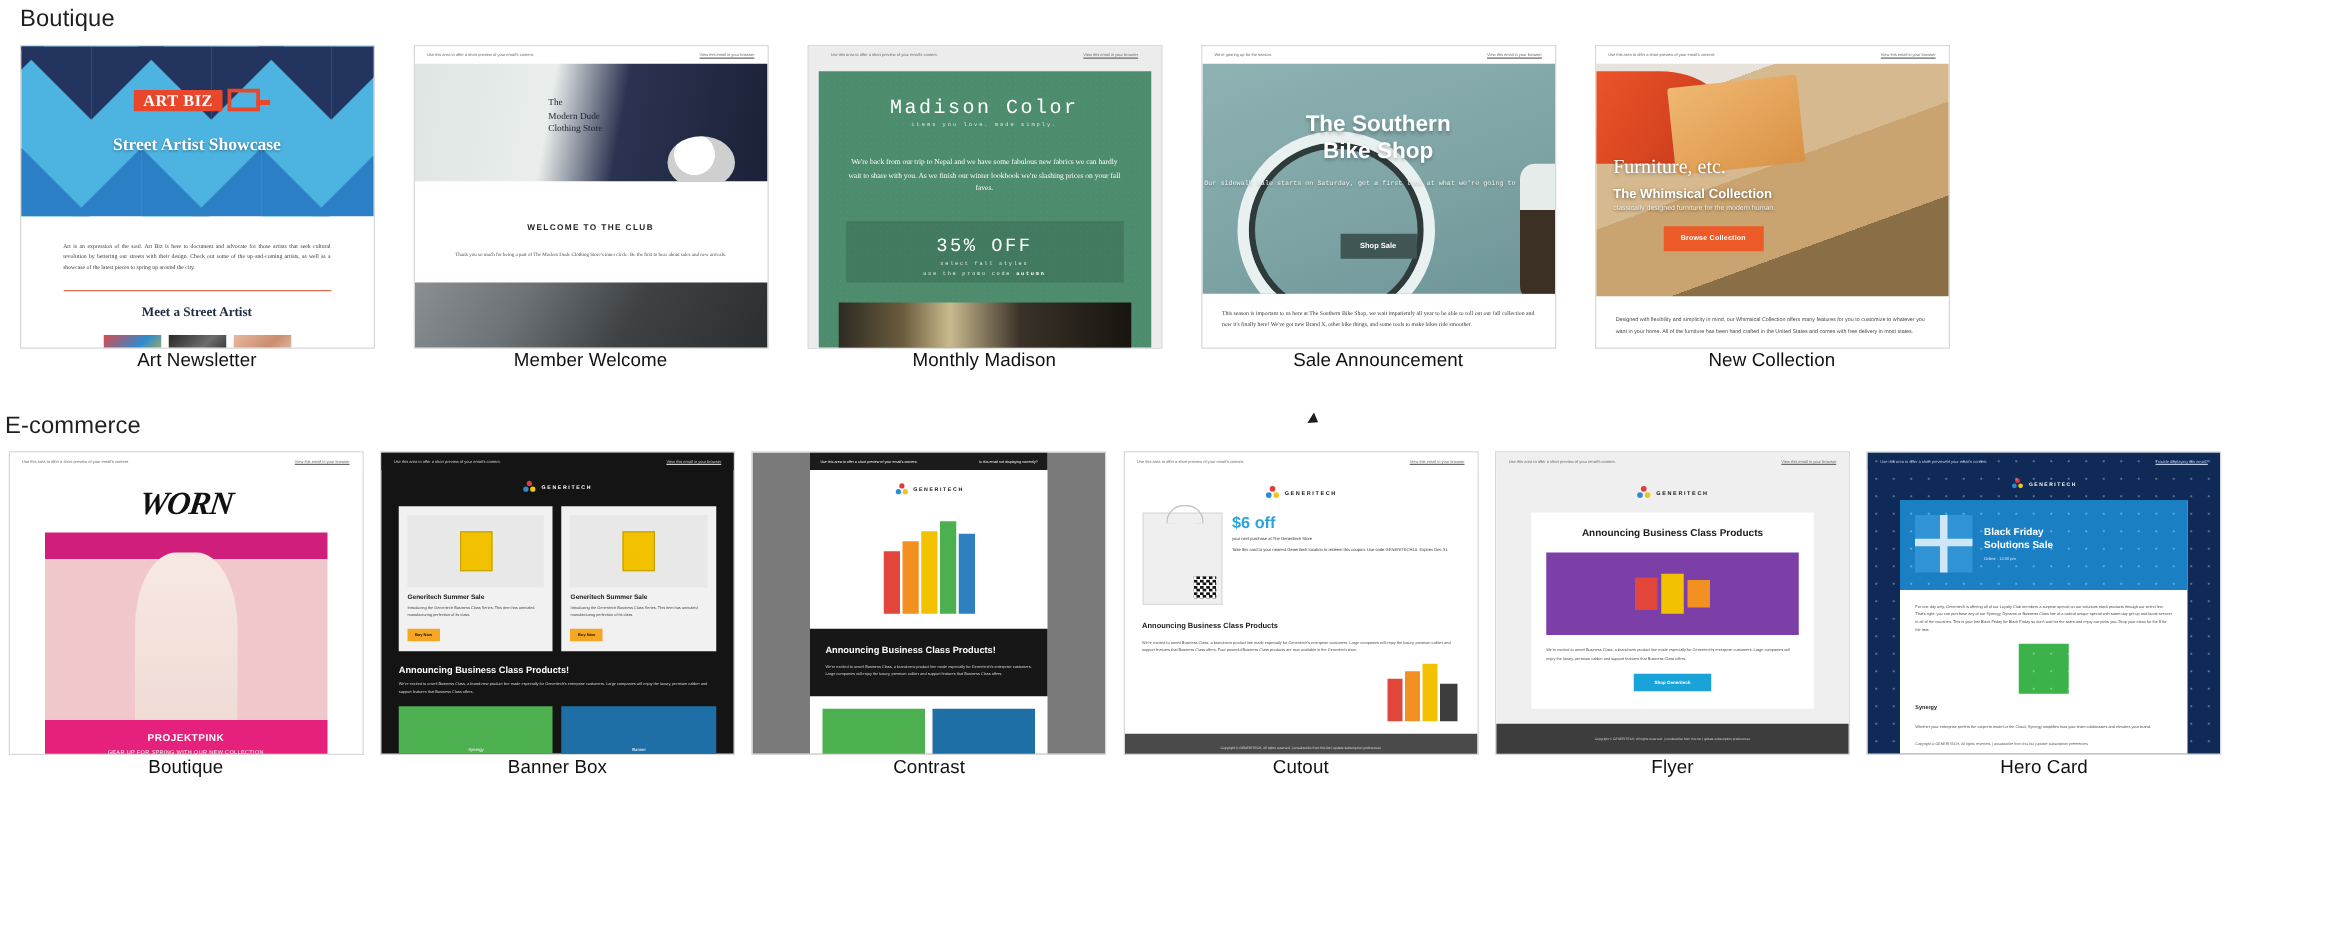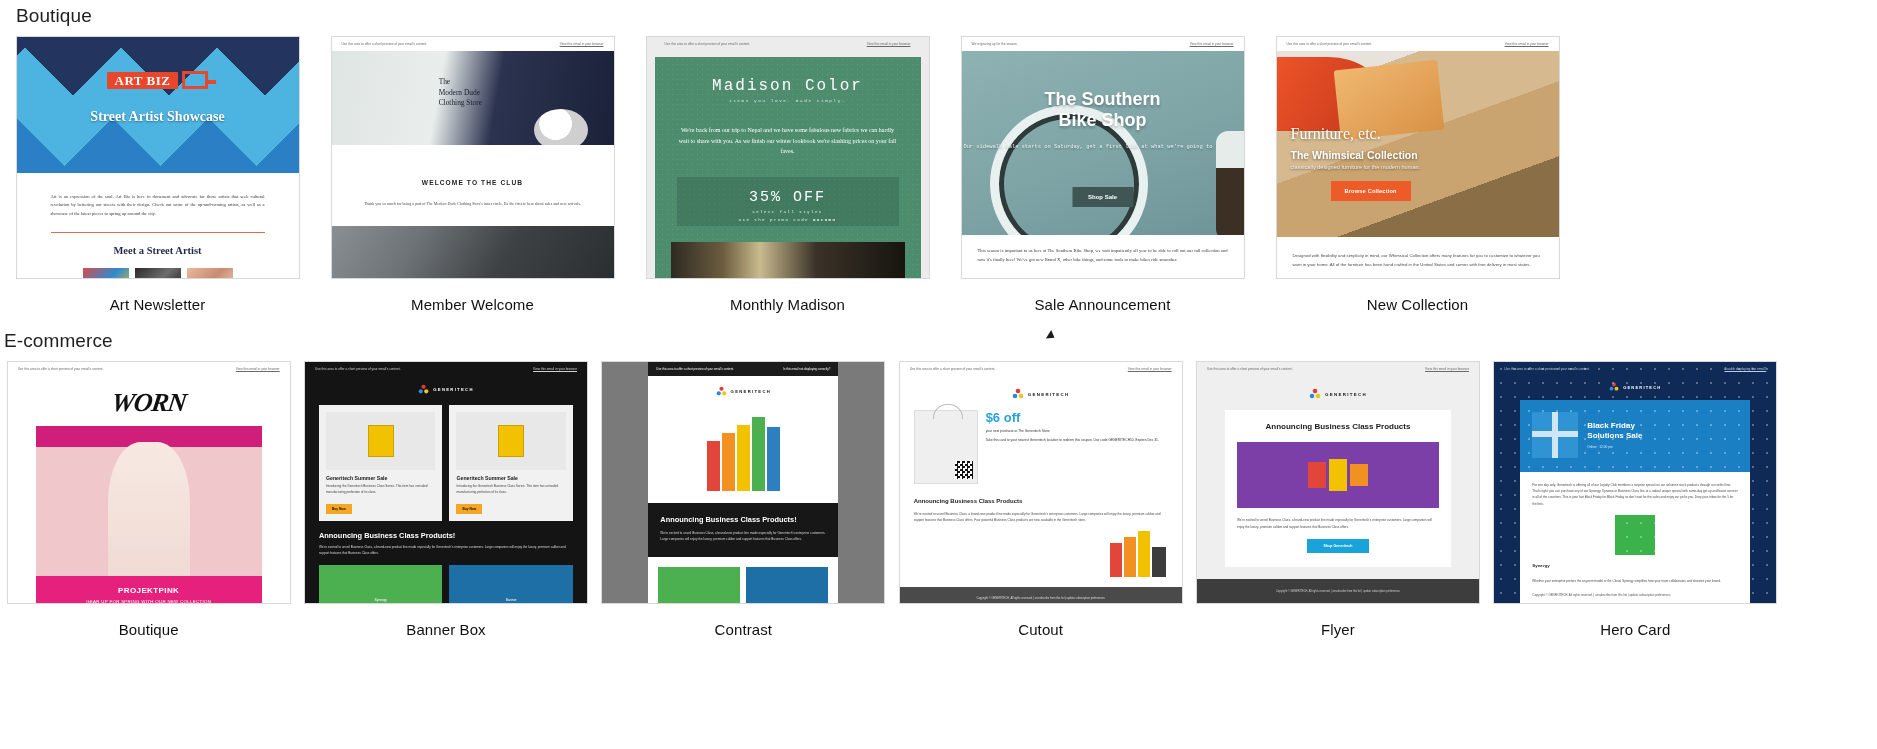--- a/index.html
+++ b/index.html
@@ -29,21 +29,21 @@
 
   .tile { width: 315px; display: flex; flex-direction: column; align-items: center; }
   .thumb-wrap {
     width: 284px; height: 243px;
     border: 1px solid #d8d8d8;
     background: #fff;
     overflow: hidden;
     position: relative;
   }
   .tile-label {
-    margin-top: 17px;
+    margin-top: 1px;
     font-size: 15px;
     color: #111;
     text-align: center;
     letter-spacing: .1px;
   }
   
   .preheader {
     height: 14px; display:flex; align-items:center; justify-content:space-between;
     padding: 0 10px; font-size: 3.2px; color:#6a6a6a; background:#fff;
   }

